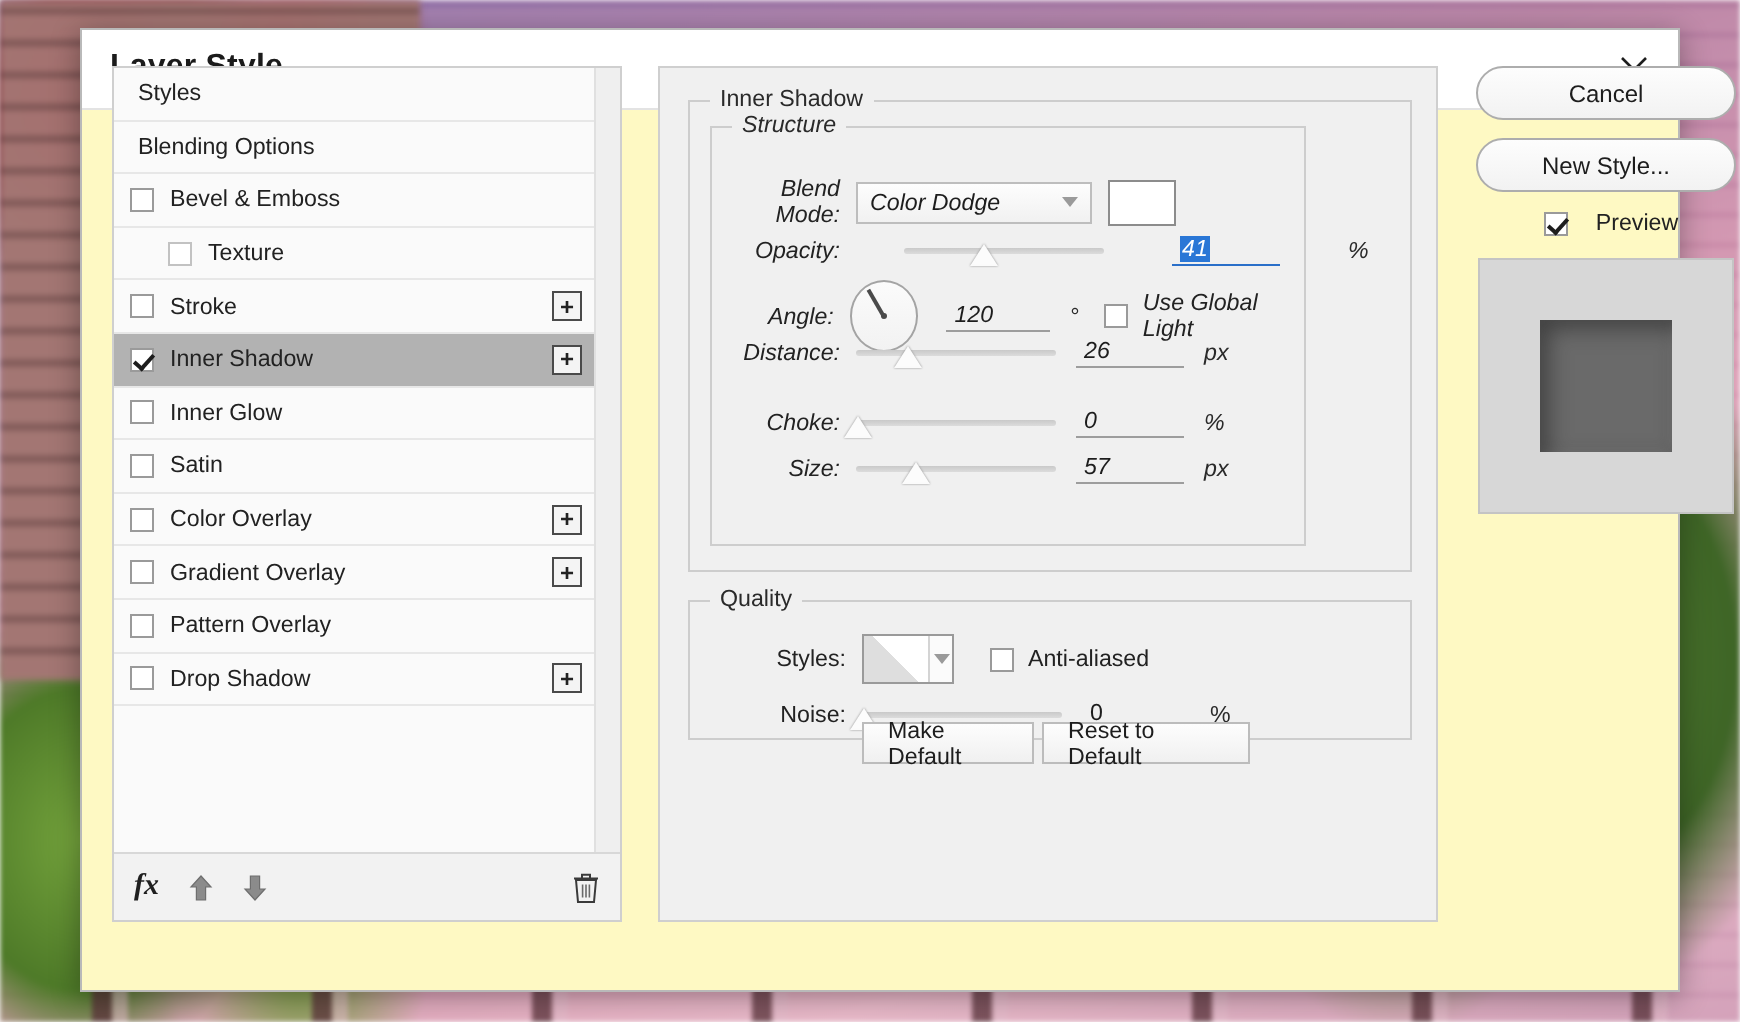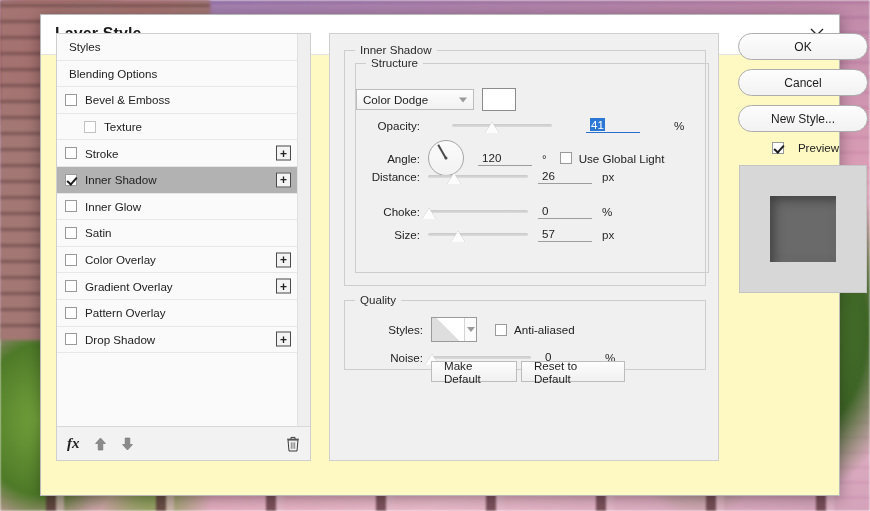--- a/index.html
+++ b/index.html
@@ -160,21 +160,21 @@
     border: 1px solid #cdcdcd;
   }
   .legend {
     position: absolute;
     top: -8px; left: 10px;
     background: #f0f0f0;
     padding: 0 5px;
     font-size: 11.6px; color: #2a2a2a;
   }
   #fs-inner-shadow { left: 14px; top: 16px; width: 362px; height: 236px; }
-  #fs-structure  { left: 10px; top: 12px; width: 354px; height: 210px; }
+  #fs-structure  { left: 10px; top: 12px; width: 298px; height: 210px; font-style: italic; }
   #fs-quality    { left: 14px; top: 266px; width: 362px; height: 70px; }
 
   .frow { position: absolute; display: flex; align-items: center; font-size: 11.6px; color: #222; }
   .flabel { width: 72px; text-align: right; padding-right: 8px; color: #222; }
 
   .select {
     height: 21px; width: 118px;
     background: linear-gradient(#fdfdfd, #f1f1f1);
     border: 1px solid #bdbdbd;
     display: flex; align-items: center;
@@ -420,20 +420,21 @@
 
   <div id="settings-panel">
 
     <div class="fieldset" id="fs-inner-shadow">
       <div class="legend">Inner Shadow</div>
 
       <div class="fieldset" id="fs-structure">
         <div class="legend">Structure</div>
 
         <div class="frow" style="left:0; top:24px;">
+          <div class="flabel">Blend Mode:</div>
           <div class="select">
             <span>Color Dodge</span>
             <span class="chev"></span>
           </div>
           <div class="swatch"></div>
         </div>
 
         <div class="frow" style="left:0; top:53px;gap:24px;">
           <div class="flabel">Opacity:</div>
           <div class="slider">
@@ -530,21 +531,20 @@
       </div>
     </div>
 
     <div style="position:absolute; left:101px; top:327px; display:flex; gap:4px;">
       <div class="btn-flat" style="width:86px;">Make Default</div>
       <div class="btn-flat" style="width:104px;">Reset to Default</div>
     </div>
   </div>
 
   <div id="right-col">
-    <div class="btn-pill">OK</div>
     <div class="btn-pill">Cancel</div>
     <div class="btn-pill">New Style...</div>
     <div id="preview-row">
       <span class="chk checked"></span>
       <span class="chk-label">Preview</span>
     </div>
     <div id="preview-thumb">
       <div id="preview-square"></div>
     </div>
   </div>

